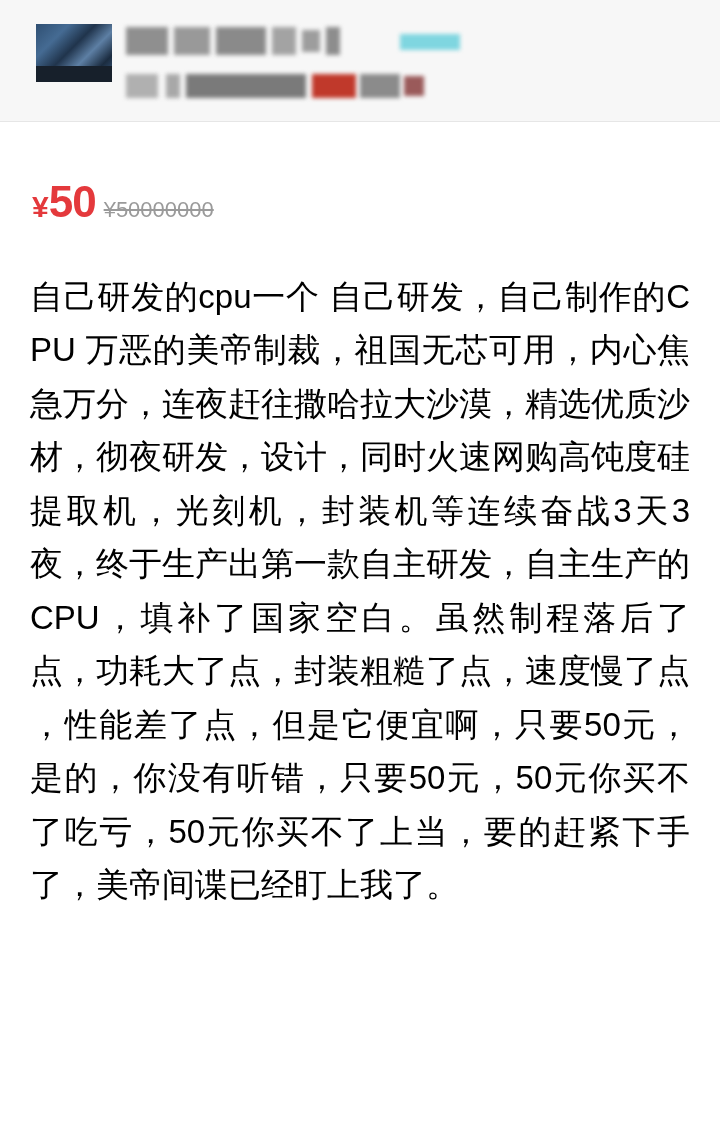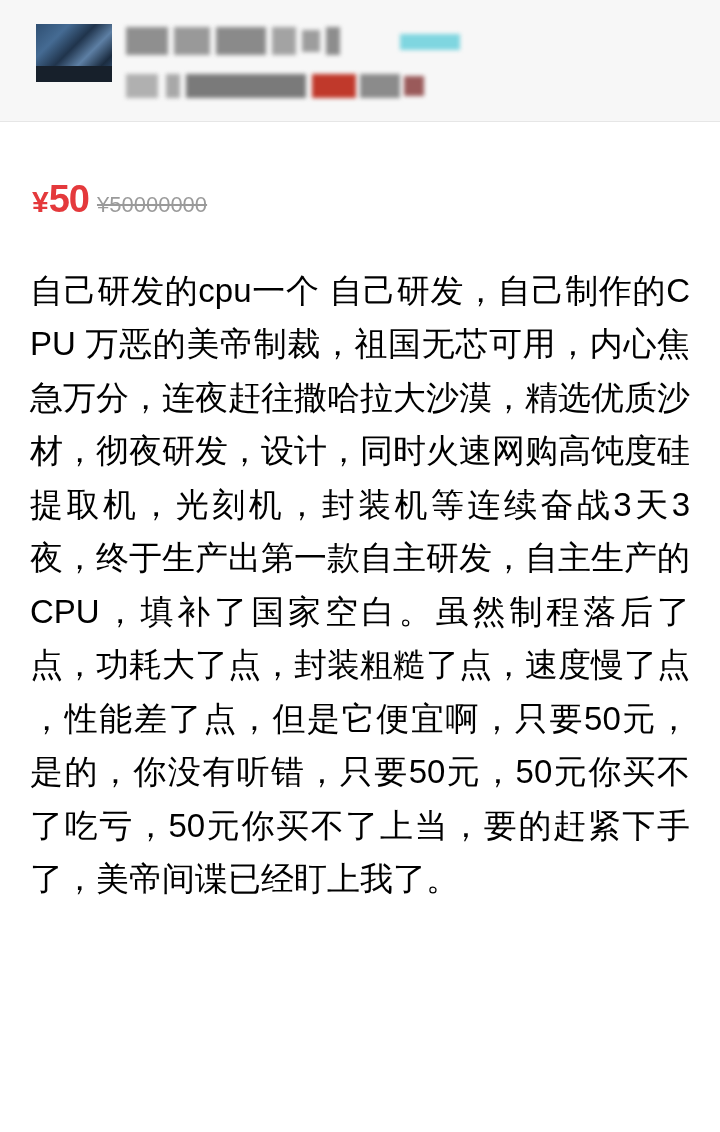--- a/index.html
+++ b/index.html
@@ -69,21 +69,21 @@
     align-items: baseline;
   }
   .price-symbol {
     color: #e4393c;
     font-size: 30px;
     font-weight: 700;
     line-height: 1;
   }
   .price-value {
     color: #e4393c;
-    font-size: 38px;
+    font-size: 44px;
     font-weight: 700;
     line-height: 1;
     letter-spacing: -1px;
   }
   .price-original {
     margin-left: 8px;
     color: #9a9a9a;
     font-size: 22px;
     text-decoration: line-through;
     line-height: 1;

